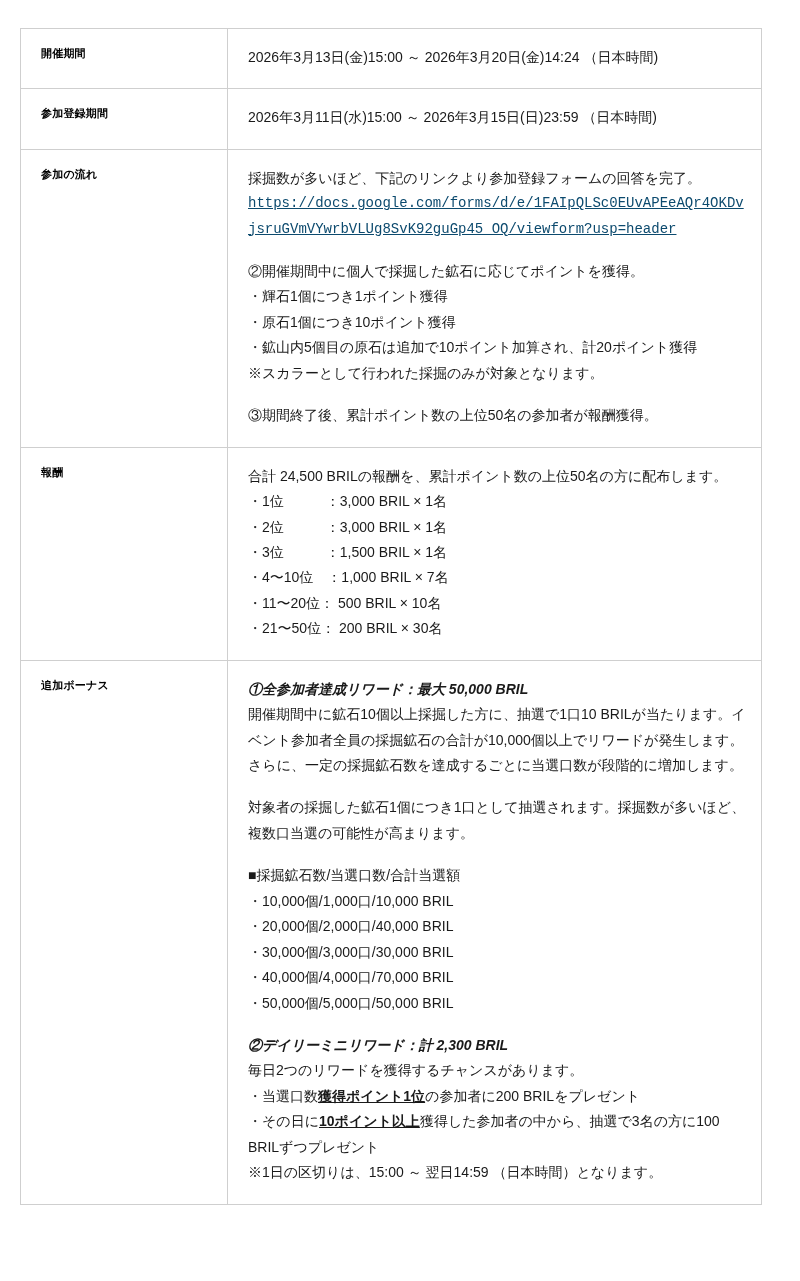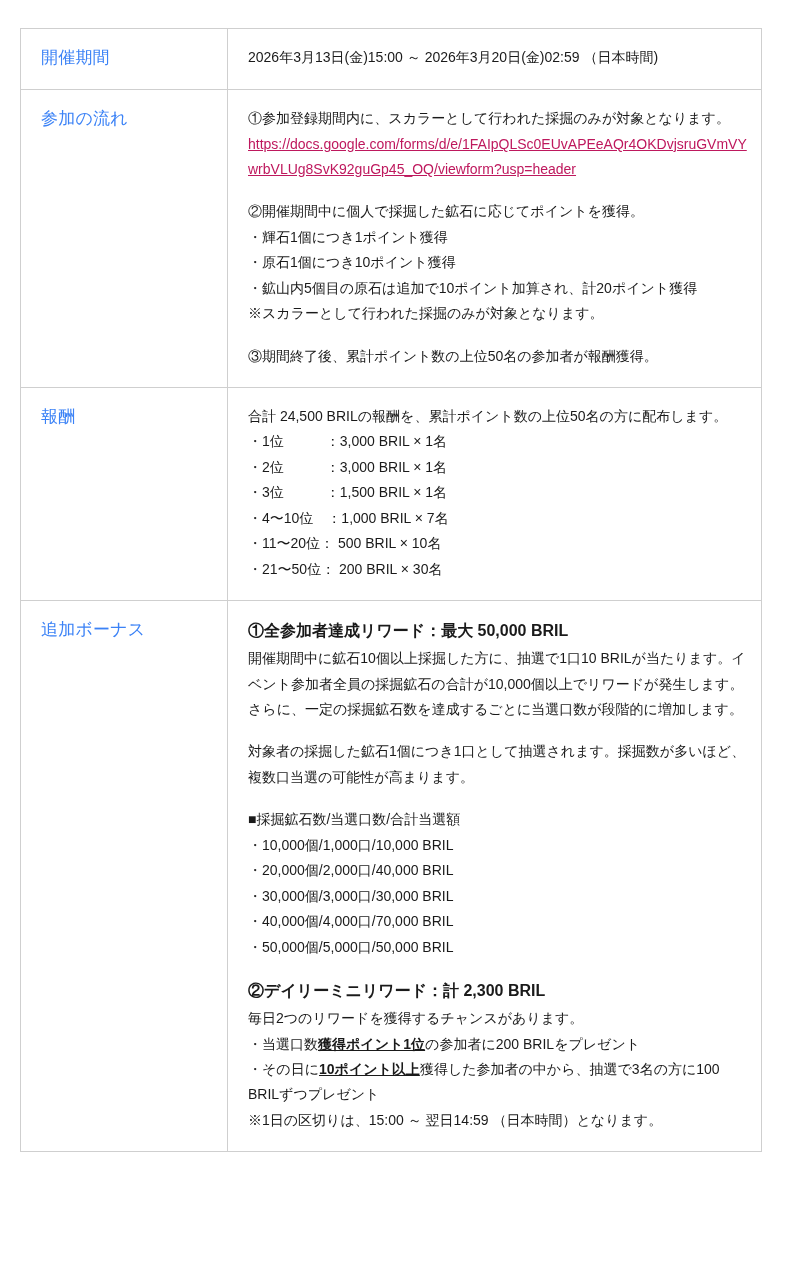--- a/index.html
+++ b/index.html
@@ -31,67 +31,75 @@
     border-bottom: 1px solid #cfcfcf;
   }
   table.info-table td {
     border-right: 1px solid #cfcfcf;
     border-bottom: 1px solid #cfcfcf;
     vertical-align: top;
     padding: 16px 14px 18px 20px;
   }
   td.label-cell {
     width: 172px;
-    font-weight: normal;
-    font-size: 17px;
+    font-weight: bold;
+    font-size: 11px;
     line-height: 1.55;
-    color: #3b82f6;
+    color: #000000;
     letter-spacing: 0.2px;
     white-space: nowrap;
   }
   td.value-cell {
     font-size: 14px;
     line-height: 1.82;
     color: #1a1a1a;
     padding-left: 21px;
     padding-right: 22px;
   }
   .line { display: block; }
   .gap { display: block; height: 17px; }
   a.form-link {
-    color: #be185d;
+    color: #0c4a6e;
     text-decoration: underline;
     word-break: break-all;
     display: block;
     line-height: 1.8;
+    font-family: Liberation Mono, monospace;
   }
   .bold { font-weight: bold; text-decoration: underline; }
   .sub-head {
     font-weight: bold;
     display: block;
-    font-size: 16px;
+    font-size: 14px;
     line-height: 1.8;
+    font-style: italic;
   }
 </style>
 </head>
 <body>
 
 <div class="page">
   <table class="info-table">
     <tbody id="table-body">
         <tr>
           <td class="label-cell">開催期間</td>
           <td class="value-cell">
-            <span class="line">2026年3月13日(金)15:00 ～ 2026年3月20日(金)02:59 （日本時間)</span>
+            <span class="line">2026年3月13日(金)15:00 ～ 2026年3月20日(金)14:24 （日本時間)</span>
+          </td>
+        </tr>
+        <tr>
+          <td class="label-cell">参加登録期間</td>
+          <td class="value-cell">
+            <span class="line">2026年3月11日(水)15:00 ～ 2026年3月15日(日)23:59 （日本時間)</span>
           </td>
         </tr>
         <tr>
           <td class="label-cell">参加の流れ</td>
           <td class="value-cell">
-            <span class="line">①参加登録期間内に、スカラーとして行われた採掘のみが対象となります。</span>
+            <span class="line">採掘数が多いほど、下記のリンクより参加登録フォームの回答を完了。</span>
             <a class="form-link" href="#">https://docs.google.com/forms/d/e/1FAIpQLSc0EUvAPEeAQr4OKDvjsruGVmVYwrbVLUg8SvK92guGp45_OQ/viewform?usp=header</a>
             <span class="gap"></span>
             <span class="line">②開催期間中に個人で採掘した鉱石に応じてポイントを獲得。</span>
             <span class="line">・輝石1個につき1ポイント獲得</span>
             <span class="line">・原石1個につき10ポイント獲得</span>
             <span class="line">・鉱山内5個目の原石は追加で10ポイント加算され、計20ポイント獲得</span>
             <span class="line">※スカラーとして行われた採掘のみが対象となります。</span>
             <span class="gap"></span>
             <span class="line">③期間終了後、累計ポイント数の上位50名の参加者が報酬獲得。</span>
           </td>

